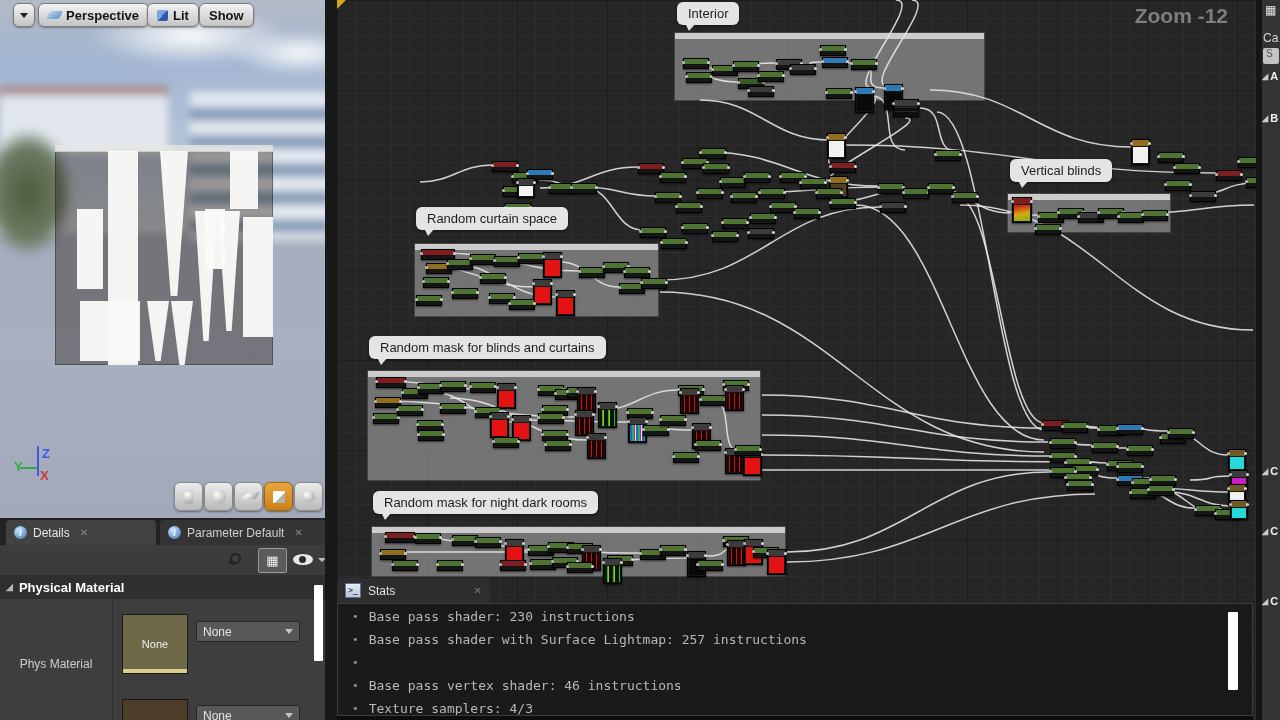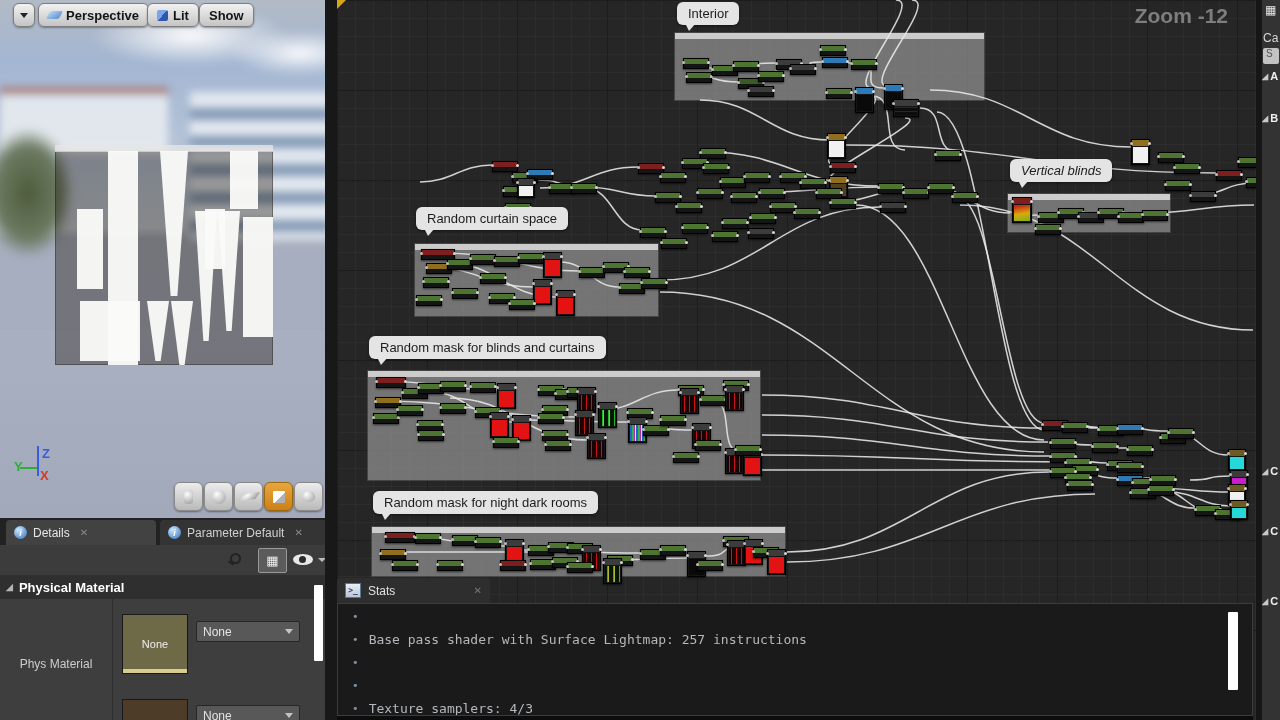--- a/index.html
+++ b/index.html
@@ -348,21 +348,21 @@
         <path d="M818,488 C846,488 850,512 878,512"></path>
       </svg>
     <div id="comments-layer">
         <div class="cbox" style="left: 338px; top: 33px; width: 309px; height: 67px;">
           <div class="chd"></div>
         </div>
         <div class="cbubble" style="left: 340px; top: 2px;">Interior</div>
         <div class="cbox" style="left: 671px; top: 194px; width: 162px; height: 38px;">
           <div class="chd"></div>
         </div>
-        <div class="cbubble" style="left: 673px; top: 159px; font-style: italic;">Vertical blinds</div>
+        <div class="cbubble" style="left: 673px; top: 159px;">Vertical blinds</div>
         <div class="cbox" style="left: 78px; top: 244px; width: 243px; height: 72px;">
           <div class="chd"></div>
         </div>
         <div class="cbubble" style="left: 79px; top: 207px;">Random curtain space</div>
         <div class="cbox" style="left: 31px; top: 371px; width: 392px; height: 109px;">
           <div class="chd"></div>
         </div>
         <div class="cbubble" style="left: 32px; top: 336px;">Random mask for blinds and curtains</div>
         <div class="cbox" style="left: 35px; top: 527px; width: 413px; height: 49px;">
           <div class="chd"></div>
@@ -983,30 +983,32 @@
 
   <div class="abs stats-tab">
     <span class="stats-ico">&gt;_</span>
     <span class="stats-label">Stats</span>
     <span class="stats-x">✕</span>
   </div>
   <div class="abs stats-body">
     <div id="stats-lines">
         <div class="stat-line">
           <span class="bullet">•</span>
+          <span>Base pass shader: 230 instructions</span>
         </div>
         <div class="stat-line">
           <span class="bullet">•</span>
           <span>Base pass shader with Surface Lightmap: 257 instructions</span>
         </div>
         <div class="stat-line">
           <span class="bullet">•</span>
         </div>
         <div class="stat-line">
           <span class="bullet">•</span>
+          <span>Base pass vertex shader: 46 instructions</span>
         </div>
         <div class="stat-line">
           <span class="bullet">•</span>
           <span>Texture samplers: 4/3</span>
         </div>
       </div>
     <div class="stats-scroll"></div>
   </div>
   <div class="abs below-stats"></div>
 

